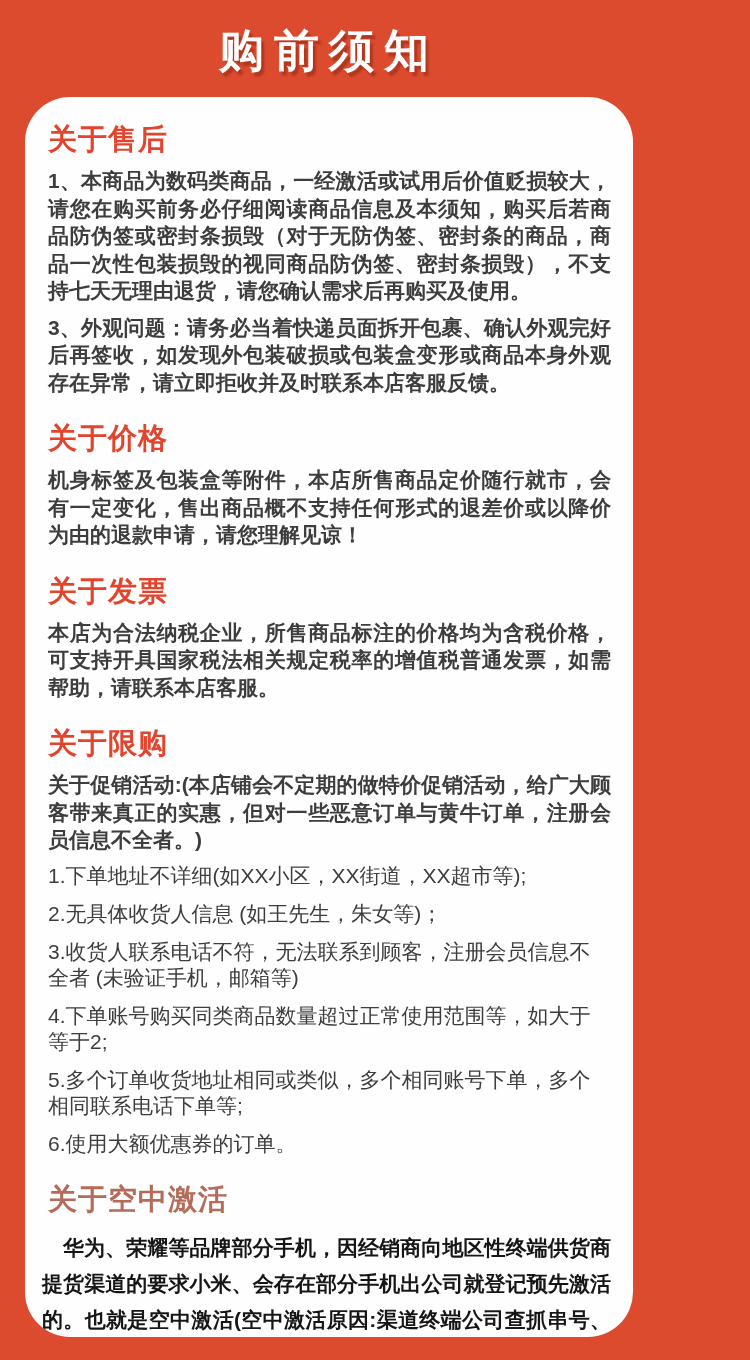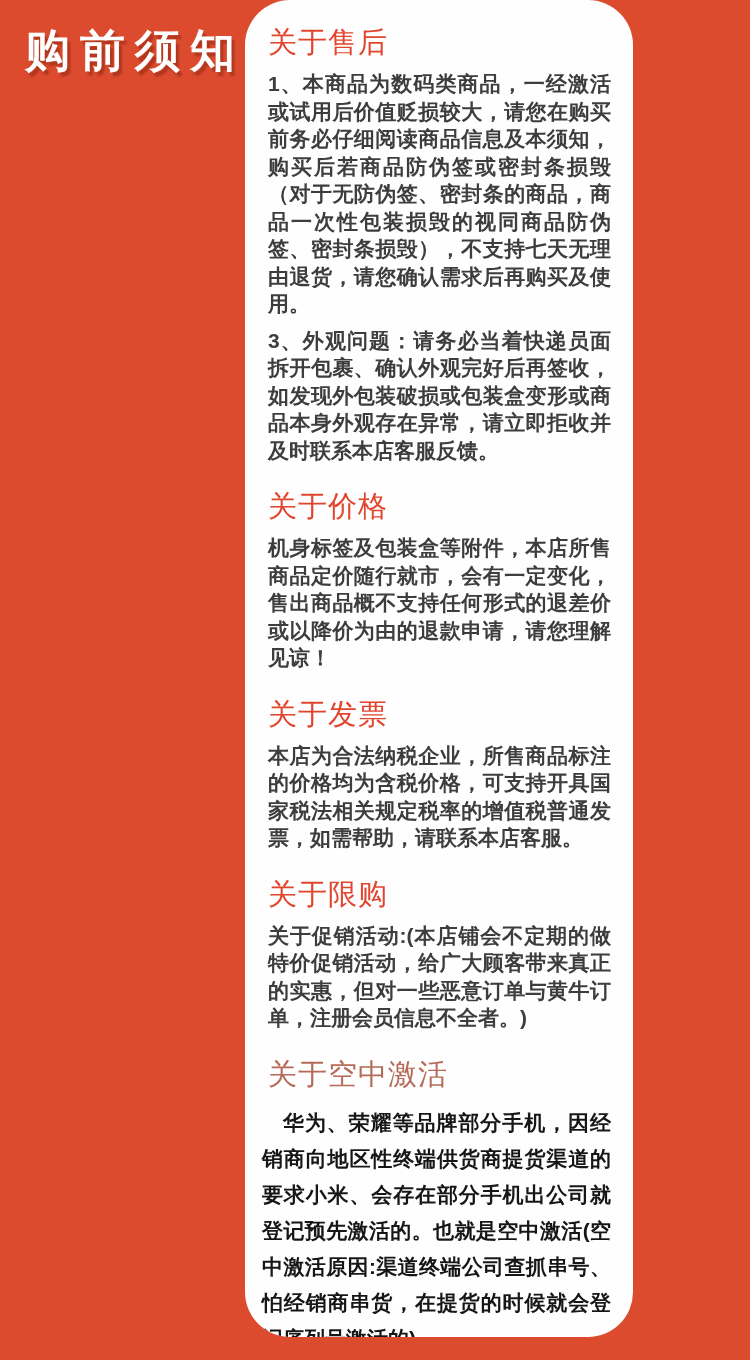--- a/index.html
+++ b/index.html
@@ -13,21 +13,21 @@
   * { margin: 0; padding: 0; box-sizing: border-box; }
   html, body { width: 750px; }
   body {
     font-family: "Liberation Sans", "DejaVu Sans", sans-serif;
     background: var(--background);
   }
   .page {
     width: 646px;
     height: 1360px;
     display: flex;
-    flex-direction: row;
+    flex-direction: column;
     padding: 0 13px 23px 25px;
     overflow: hidden;
   }
   .page-title {
     flex: 0 0 auto;
     text-align: center;
     color: #ffffff;
     font-size: 45px;
     font-weight: 800;
     letter-spacing: 10px;
@@ -39,21 +39,21 @@
     background: var(--card);
     border-radius: 45px;
     padding: 26px 22px 30px 23px;
     overflow: hidden;
   }
   .section + .section { margin-top: 26px; }
   .sec-heading {
     color: var(--heading);
     font-size: 29px;
     line-height: 33px;
-    font-weight: 400;
+    font-weight: 700;
     margin-bottom: 11px;
     letter-spacing: 1px;
   }
   .section.muted .sec-heading {
     color: var(--heading-muted);
     margin-bottom: 14px;
   }
   .body-p {
     color: var(--body-text);
     font-size: 21px;
@@ -101,20 +101,28 @@
     </div>
 
     <div class="section">
       <h2 class="sec-heading">关于发票</h2>
       <p class="body-p">本店为合法纳税企业，所售商品标注的价格均为含税价格，可支持开具国家税法相关规定税率的增值税普通发票，如需帮助，请联系本店客服。</p>
     </div>
 
     <div class="section">
       <h2 class="sec-heading">关于限购</h2>
       <p class="body-p">关于促销活动:(本店铺会不定期的做特价促销活动，给广大顾客带来真正的实惠，但对一些恶意订单与黄牛订单，注册会员信息不全者。)</p>
+      <div class="limit-list">
+        <p class="list-item">1.下单地址不详细(如XX小区，XX街道，XX超市等);</p>
+        <p class="list-item">2.无具体收货人信息 (如王先生，朱女等)；</p>
+        <p class="list-item">3.收货人联系电话不符，无法联系到顾客，注册会员信息不全者 (未验证手机，邮箱等)</p>
+        <p class="list-item">4.下单账号购买同类商品数量超过正常使用范围等，如大于等于2;</p>
+        <p class="list-item">5.多个订单收货地址相同或类似，多个相同账号下单，多个相同联系电话下单等;</p>
+        <p class="list-item">6.使用大额优惠券的订单。</p>
+      </div>
     </div>
 
     <div class="section muted">
       <h2 class="sec-heading">关于空中激活</h2>
       <p class="strong-p indented">华为、荣耀等品牌部分手机，因经销商向地区性终端供货商提货渠道的要求小米、会存在部分手机出公司就登记预先激活的。也就是空中激活(空中激活原因:渠道终端公司查抓串号、怕经销商串货，在提货的时候就会登记序列号激活的)。</p>
 
     </div>
 
   </div>
 </div>

